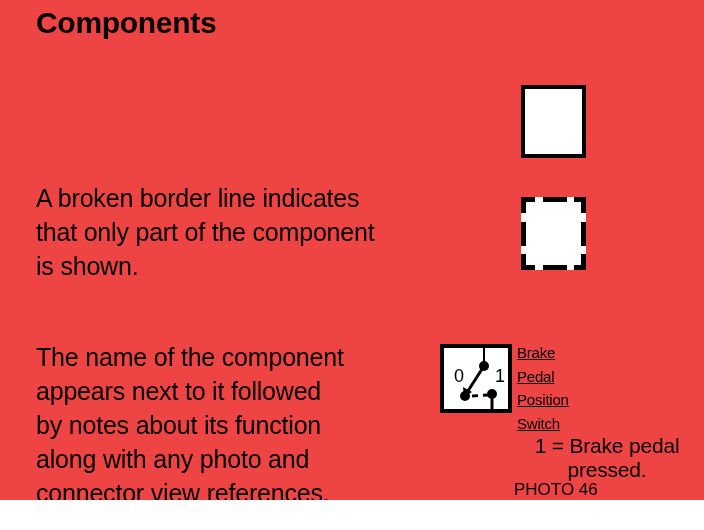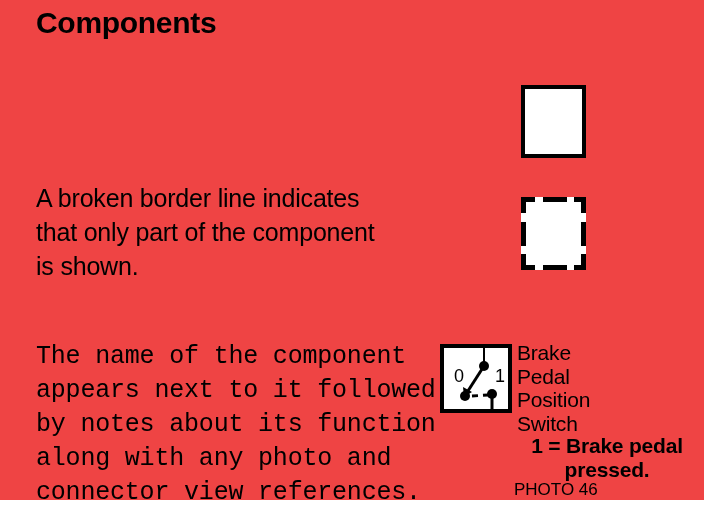--- a/index.html
+++ b/index.html
@@ -35,21 +35,21 @@
   .body-para {
     position: absolute;
     left: 36px;
     font-size: 25px;
     line-height: 34px;
     letter-spacing: -0.2px;
     white-space: pre-line;
   }
   #para-solid  { top: 80px;  width: 450px; }
   #para-broken { top: 181px; width: 470px; }
-  #para-name   { top: 340px; width: 410px; font-family: Liberation Mono, monospace; }
+  #para-name   { top: 340px; width: 410px; }
 
   
   #solid-box {
     position: absolute;
     left: 521px;
     top: 85px;
     width: 65px;
     height: 73px;
     border: 4px solid #000000;
     box-sizing: border-box;
@@ -91,36 +91,36 @@
     top: 344px;
     width: 72px;
     height: 69px;
   }
 
   
   #component-label {
     position: absolute;
     left: 517px;
     top: 341px;
-    font-size: 21px;
+    font-size: 15px;
     line-height: 23.5px;
     letter-spacing: -0.2px;
     white-space: pre-line;
+    text-decoration: underline;
   }
   #component-note {
     position: absolute;
     left: 517px;
     top: 434px;
     width: 180px;
     font-size: 21px;
     line-height: 23.5px;
     letter-spacing: -0.2px;
     white-space: pre-line;
     text-align: center;
-    font-weight: bold;
   }
   #photo-ref {
     position: absolute;
     left: 514px;
     top: 480px;
     font-size: 17px;
     line-height: 19px;
     letter-spacing: 0px;
     white-space: nowrap;
   }

